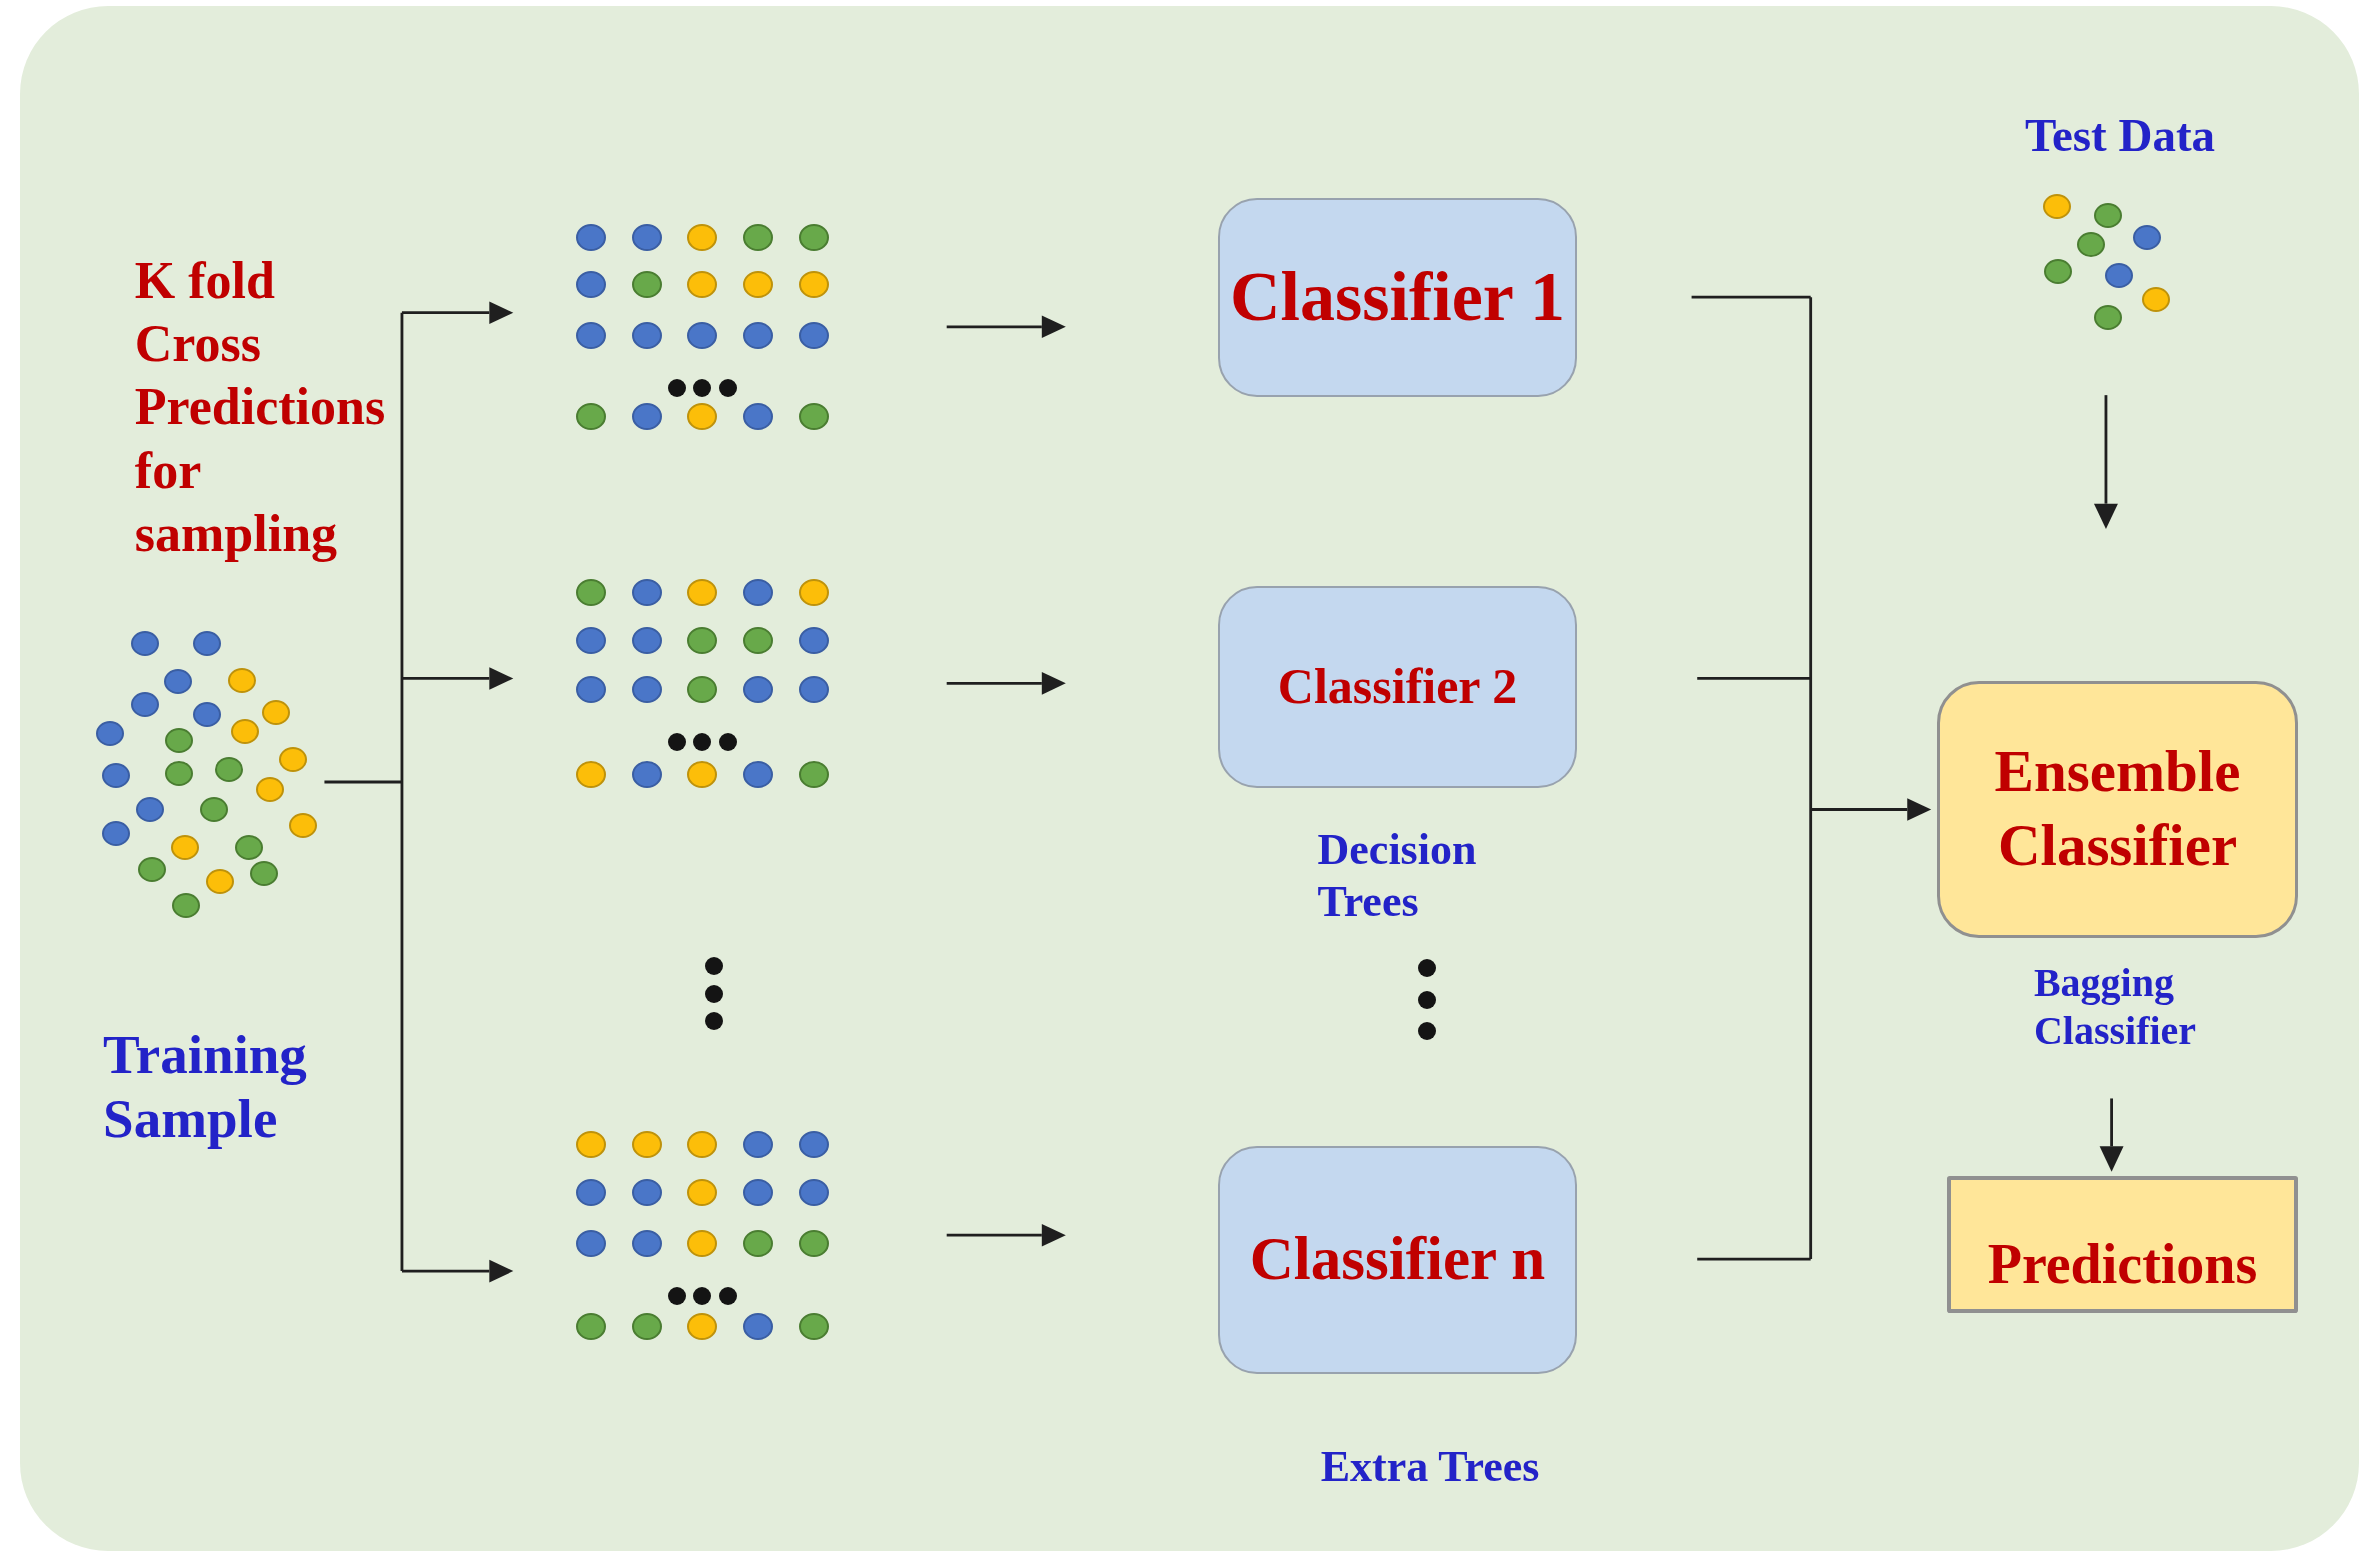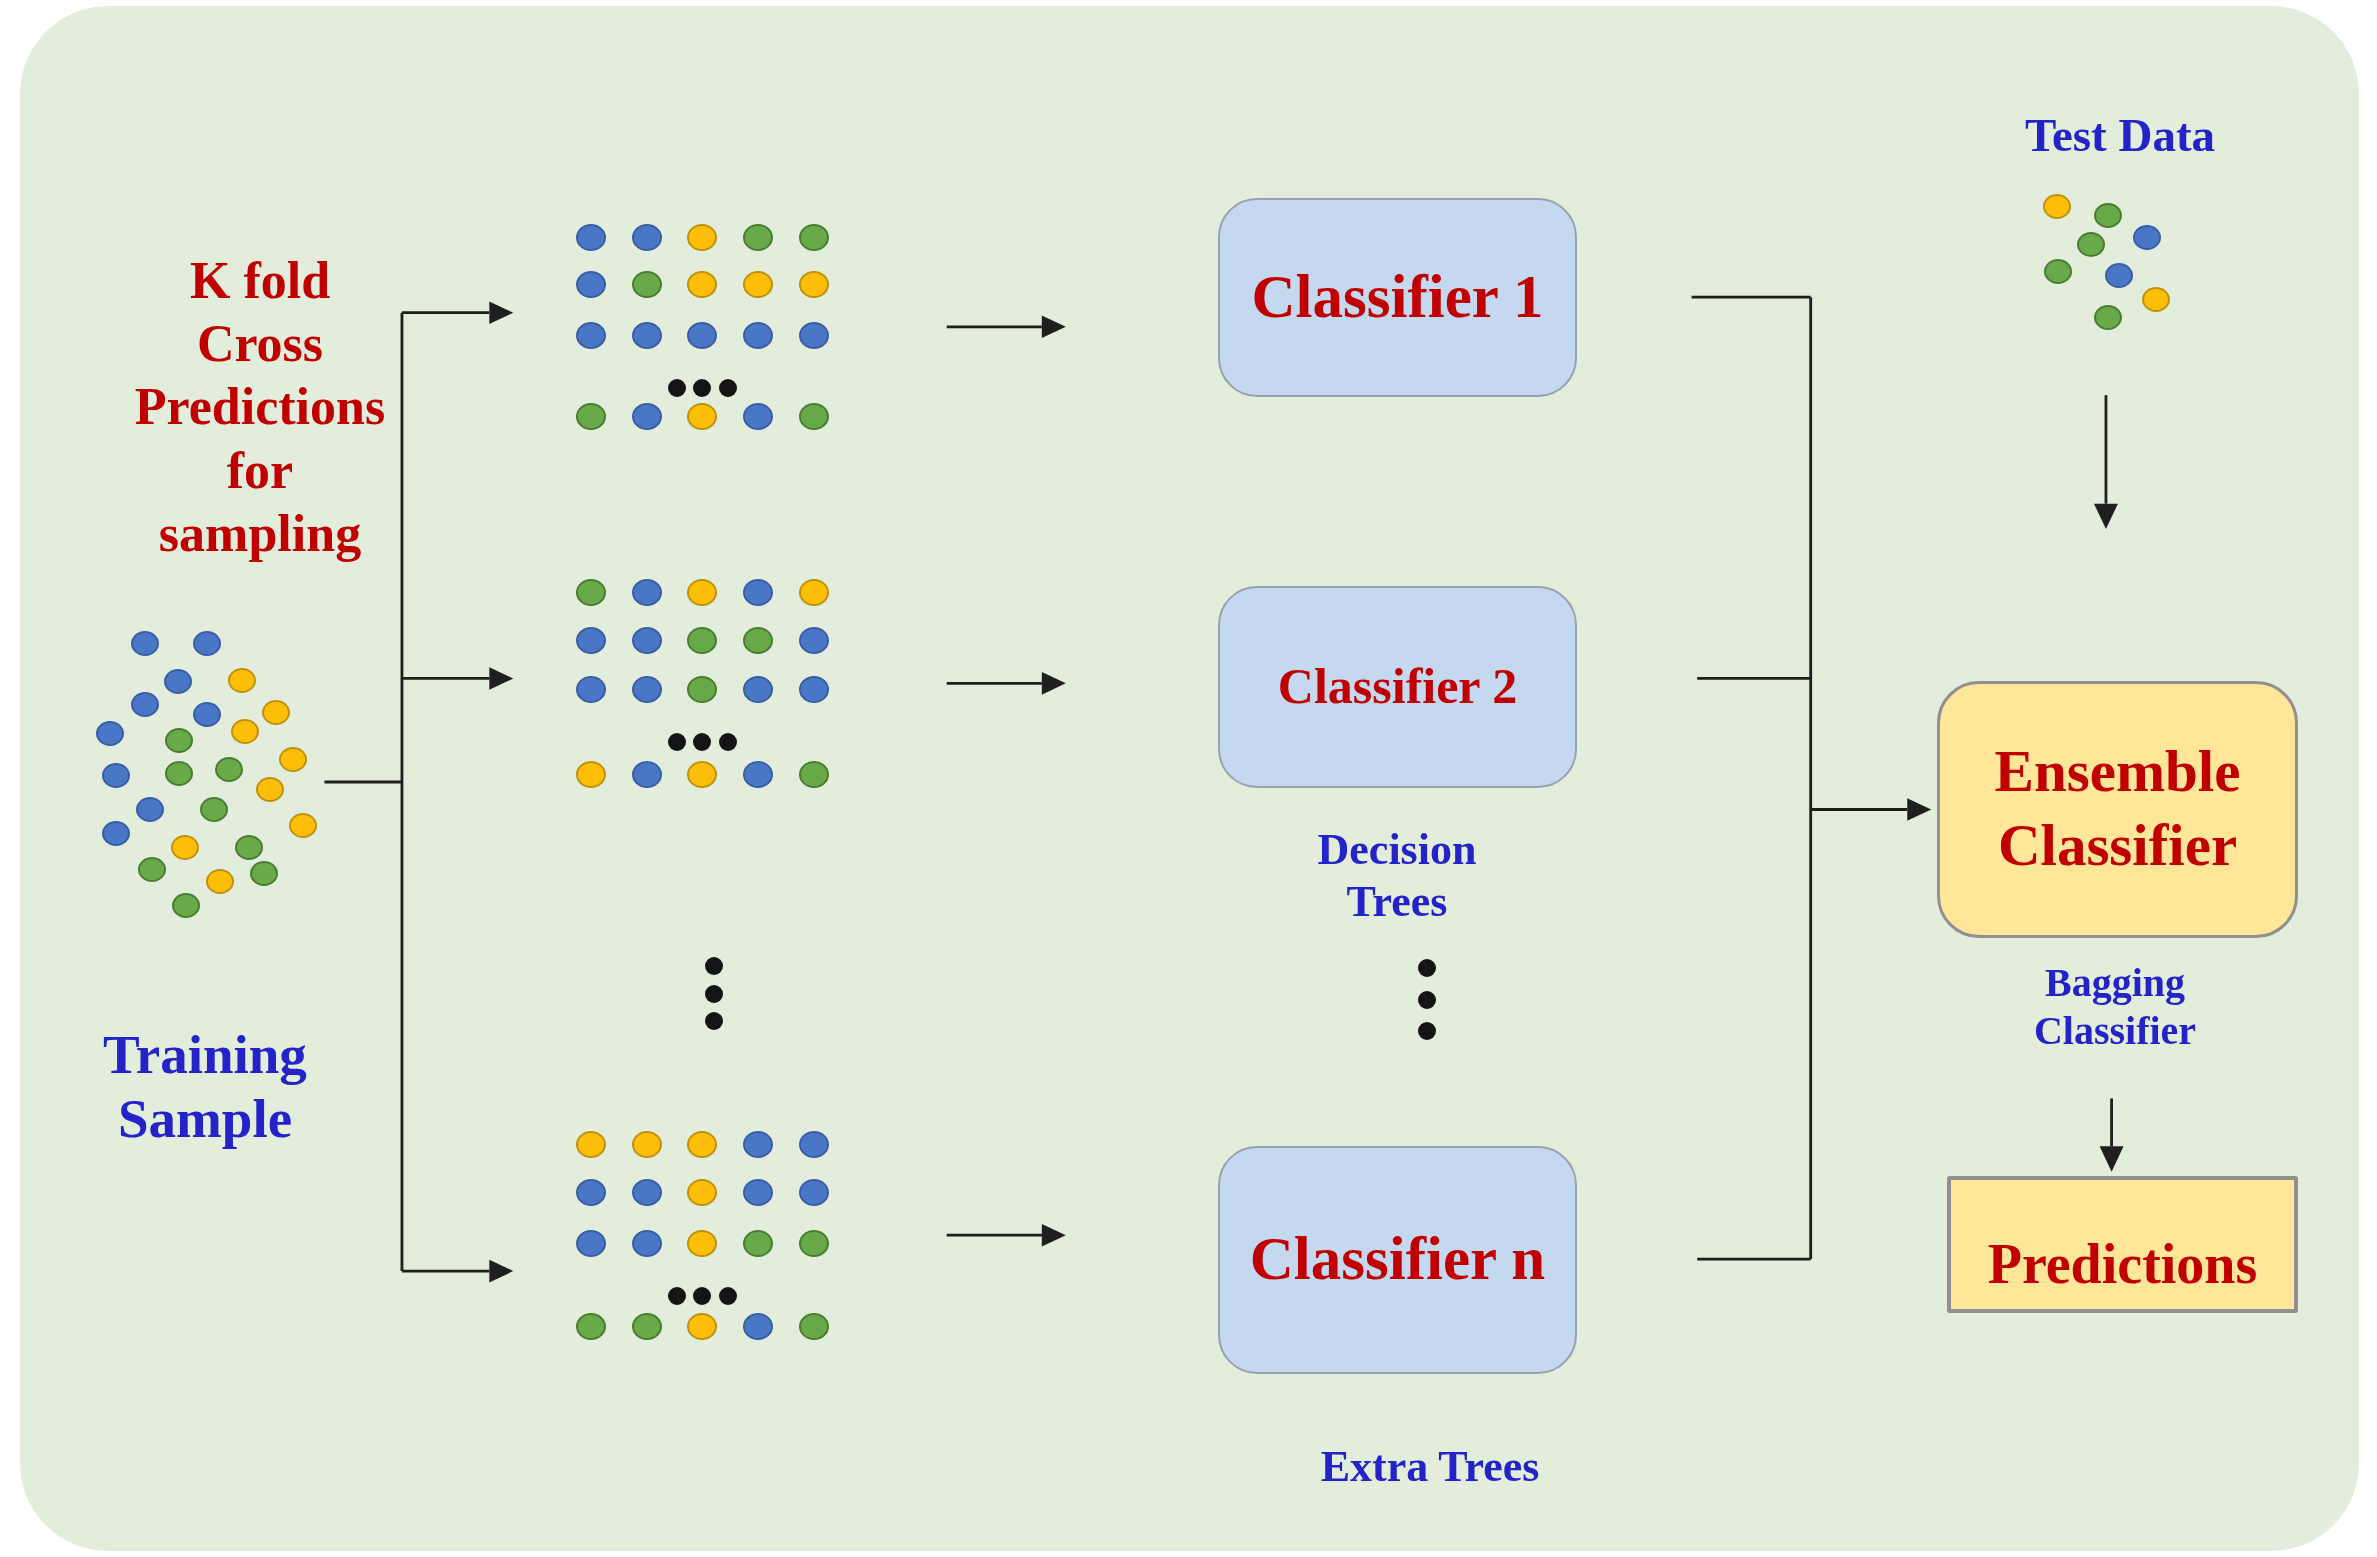--- a/index.html
+++ b/index.html
@@ -5,21 +5,21 @@
   html,body{margin:0;padding:0;background:#ffffff;}
   #canvas{
     position:relative;width:2377px;height:1557px;background:#ffffff;overflow:hidden;
     font-family:"Liberation Serif","DejaVu Serif",serif;font-weight:bold;
   }
   #board{
     position:absolute;left:20px;top:5.6px;width:2339px;height:1545px;
     background:#E3EDDB;border-radius:88px;
   }
   .label{
-    position:absolute;white-space:pre-line;text-align:center;
+    position:absolute;white-space:pre-line;text-align:left;
     transform:translateX(-50%);line-height:1.22;
   }
   .red{color:#C00000;}
   .blue{color:#2323C8;}
   .dot{position:absolute;border-radius:50%;box-sizing:border-box;border:2.8px solid;}
   .mini{position:absolute;border-radius:50%;background:#141414;}
   .cbox{
     position:absolute;box-sizing:border-box;display:flex;align-items:center;justify-content:center;
     background:#C4D8EF;border:2.8px solid #98A2AE;border-radius:39px;
   }
@@ -91,21 +91,21 @@
 
     <div class="label red" style="left:240px;top:243px;font-size:52px;">K fold
 Cross
 Predictions
 for
 sampling</div>
     <div class="label blue" style="left:185px;top:1017px;font-size:55px;line-height:1.18;">Training
 Sample</div>
 
     <div class="cbox" style="left:1198px;top:192px;width:359px;height:199px;">
-      <div class="boxtext" style="font-size:61px;">Classifier 1</div>
+      <div class="boxtext" style="font-size:70px;">Classifier 1</div>
     </div>
 
     <div class="cbox" style="left:1198px;top:580px;width:359px;height:202px;">
       <div class="boxtext" style="font-size:50px;">Classifier 2</div>
     </div>
     <div class="label blue" style="left:1377px;top:818px;font-size:44px;line-height:1.2;">Decision
 Trees</div>
 
     <div class="cbox" style="left:1198px;top:1140px;width:359px;height:228px;">
       <div class="boxtext" style="font-size:61px;">Classifier n</div>

